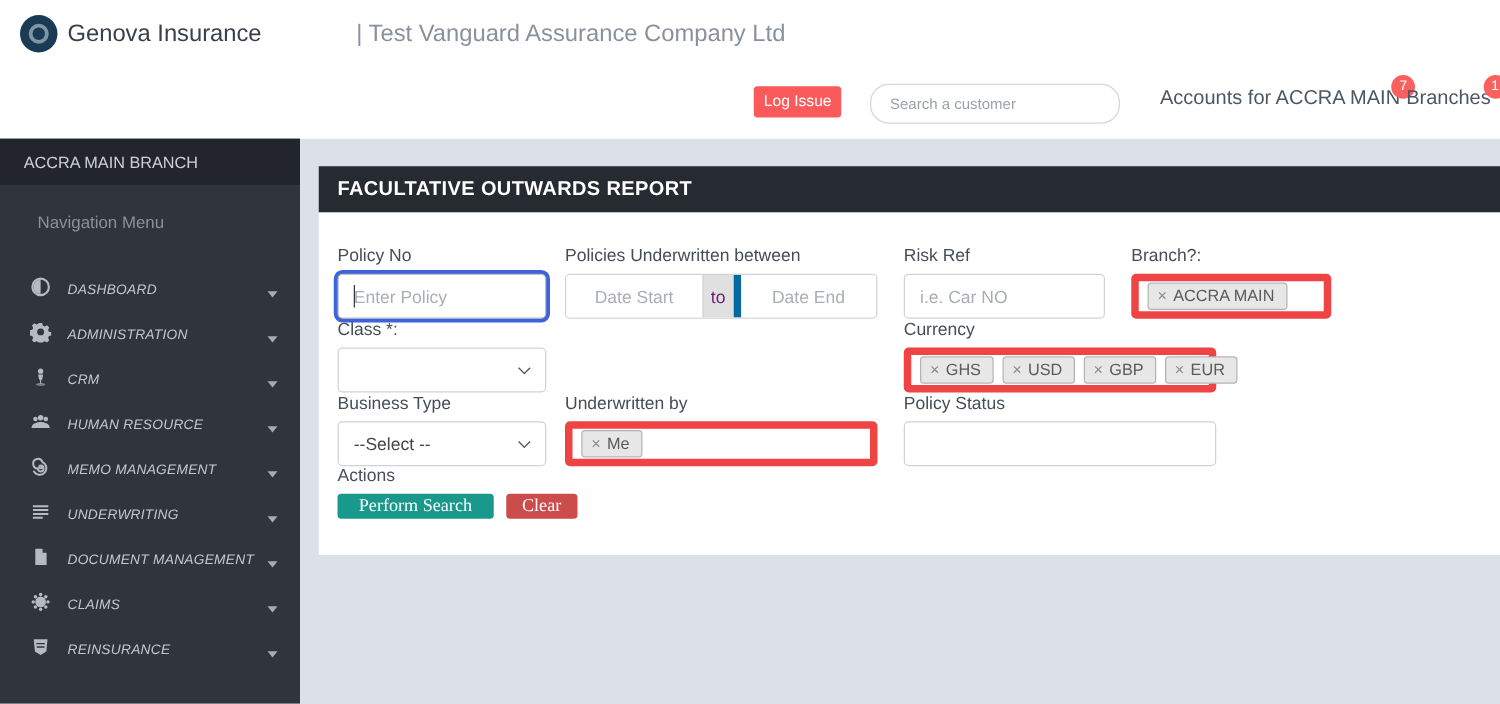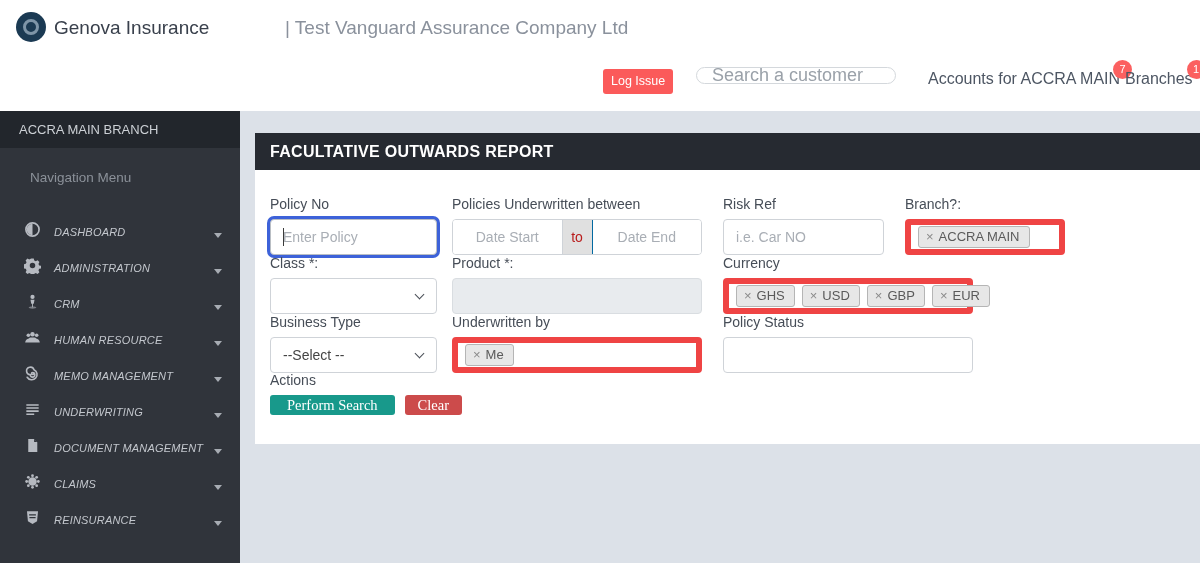--- a/index.html
+++ b/index.html
@@ -10,22 +10,22 @@
   
   .topbar { position:absolute; top:0; left:0; width:1200px; height:111px; background:#ffffff; }
   .logo { position:absolute; left:16px; top:12px; width:30px; height:30px; border-radius:50%;
     background:#1b3a53; }
   .logo::after { content:""; position:absolute; inset:7px; border:3px solid #7e95a8; border-radius:50%; }
   .brand-name { position:absolute; left:54px; top:13px; line-height:30px; font-size:19px; color:#39404c; }
   .company-name { position:absolute; left:285px; top:13px; line-height:30px; font-size:19px; color:#8a919c; }
   .log-issue { position:absolute; left:603px; top:69px; height:25px; padding:0 8px;
     background:#fb5a5a; color:#fff; font-size:12.5px; line-height:25px; border:none; border-radius:3px;
     font-family:inherit; cursor:pointer; }
-  .search-pill { position:absolute; left:696px; top:67px; width:200px; height:17px;
-    border:1px solid #d4d8dc; border-radius:15px; padding:0 15px; font-size:18px; color:#333;
+  .search-pill { position:absolute; left:696px; top:67px; width:200px; height:32px;
+    border:1px solid #d4d8dc; border-radius:15px; padding:0 15px; font-size:12px; color:#333;
     outline:none; font-family:inherit; }
   .search-pill::placeholder { color:#9aa1a9; }
   .top-link { position:absolute; top:70px; font-size:16px; color:#4d5663; cursor:pointer; white-space:nowrap; }
   .top-link.accounts { left:928px; }
   .top-link.branches { left:1125px; }
   .badge { position:absolute; top:-10px; width:19px; height:19px; border-radius:50%;
     background:#fb6060; color:#fff; font-size:11px; line-height:19px; text-align:center; }
   .accounts .badge { right:-12px; }
   .branches .badge { right:-13px; }
 
@@ -59,21 +59,21 @@
     font-size:14px; color:#333; padding:0 12px; background:#fff; font-family:inherit; outline:none; }
   .input::placeholder { color:#a9aeb5; }
   .focused { box-shadow:0 0 0 3px #3d62d9; border-color:#b9bec4; }
   .text-caret { position:absolute; left:13px; top:32px; width:1px; height:18px; background:#3a3a3a; }
 
   .dategroup { display:flex; height:36px; border:1px solid #cfd3d8; border-radius:4px; overflow:hidden; }
   .dategroup input { flex:1; min-width:0; border:none; text-align:center; font-size:14px; color:#333;
     outline:none; font-family:inherit; background:#fff; }
   .dategroup input::placeholder { color:#a9aeb5; }
   .to-addon { width:31px; flex:none; background:#e0e0e0; border-left:1px solid #cfd3d8;
-    border-right:1px solid #0369a1; color:#b91c1c; font-size:14px; display:flex; align-items:center;
+    border-right:6px solid #0369a1; color:#701a75; font-size:14px; display:flex; align-items:center;
     justify-content:center; }
 
   .select { position:relative; height:36px; border:1px solid #cfd3d8; border-radius:4px;
     background:#fff; font-size:14px; color:#444; line-height:34px; padding:0 28px 0 12px; cursor:pointer; }
   .chev { position:absolute; right:13px; top:12px; width:7px; height:7px;
     border-right:1.8px solid #4a4f57; border-bottom:1.8px solid #4a4f57; transform:rotate(45deg); }
 
   .disabled-input { background:#e8ebee; border-color:#d9dde1; }
 
   .tagbox { display:flex; align-items:center; gap:7px; height:36px; border:6px solid #ef4444;
@@ -257,24 +257,20 @@
               <span>ACCRA MAIN</span>
             </span>
           </div>
       </div>
 
       <div class="fg r2 c1">
         <span class="flabel">Class *:</span>
         <div class="select"><span></span><span class="chev"></span></div>
       </div>
 
-      <div class="fg r2 c2">
-        <span class="flabel">Product *:</span>
-        <input class="input disabled-input" disabled="" style="">
-      </div>
 
       <div class="fg r2 c3">
         <span class="flabel">Currency</span>
         <div class="tagbox">
 
             <span class="tag">
               <span class="tag-x"></span>
               <span>GHS</span>
             </span>
 

